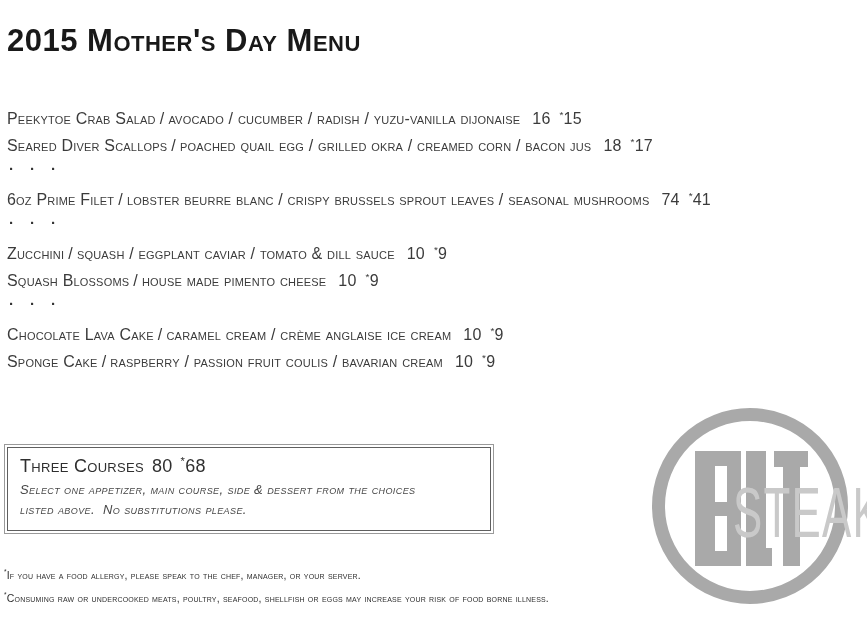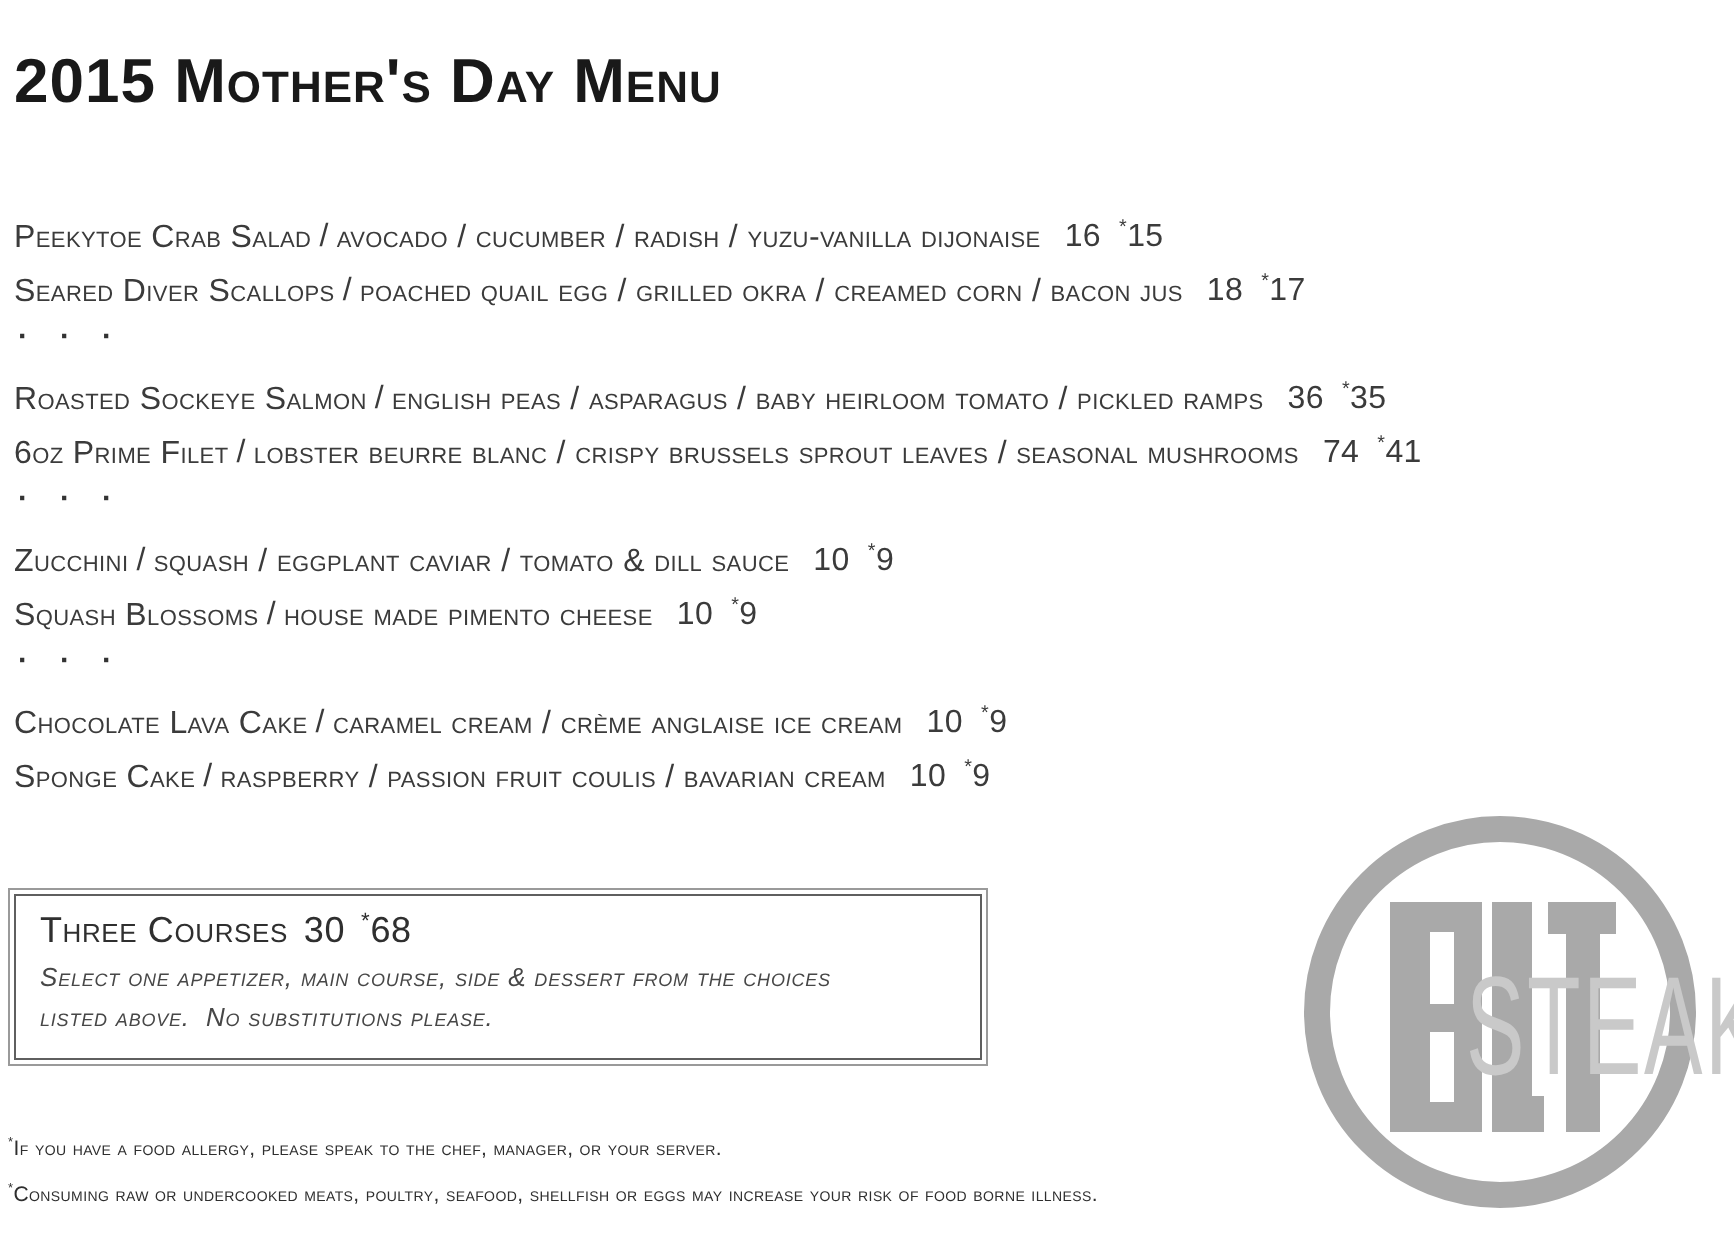--- a/index.html
+++ b/index.html
@@ -66,23 +66,20 @@
 
     <div class="row item">
       <span>Peekytoe Crab Salad</span><span class="sl">/</span><span>avocado / cucumber / radish / yuzu-vanilla dijonaise</span><span class="price">16</span><span class="starprice"><sup>*</sup><span>15</span></span>
     </div>
     <div class="row item">
       <span>Seared Diver Scallops</span><span class="sl">/</span><span>poached quail egg / grilled okra / creamed corn / bacon jus</span><span class="price">18</span><span class="starprice"><sup>*</sup><span>17</span></span>
     </div>
     <div class="row sep">···</div>
 
     <div class="row item">
-      <span>Roasted Sockeye Salmon</span><span class="sl">/</span><span>english peas / asparagus / baby heirloom tomato / pickled ramps</span><span class="price">36</span><span class="starprice"><sup>*</sup><span>35</span></span>
-    </div>
-    <div class="row item">
       <span>6oz Prime Filet</span><span class="sl">/</span><span>lobster beurre blanc / crispy brussels sprout leaves / seasonal mushrooms</span><span class="price">74</span><span class="starprice"><sup>*</sup><span>41</span></span>
     </div>
     <div class="row sep">···</div>
 
     <div class="row item">
       <span>Zucchini</span><span class="sl">/</span><span>squash / eggplant caviar / tomato &amp; dill sauce</span><span class="price">10</span><span class="starprice"><sup>*</sup><span>9</span></span>
     </div>
     <div class="row item">
       <span>Squash Blossoms</span><span class="sl">/</span><span>house made pimento cheese</span><span class="price">10</span><span class="starprice"><sup>*</sup><span>9</span></span>
     </div>
@@ -93,21 +90,21 @@
     </div>
     <div class="row item">
       <span>Sponge Cake</span><span class="sl">/</span><span>raspberry / passion fruit coulis / bavarian cream</span><span class="price">10</span><span class="starprice"><sup>*</sup><span>9</span></span>
     </div>
 
   </div>
 
   <section class="prix-box">
     <div class="prix-inner">
       <div class="prix-title">
-        <span>Three Courses</span><span class="price">30</span><span class="starprice"><sup>*</sup><span>68</span></span>
+        <span>Three Courses</span><span class="price">80</span><span class="starprice"><sup>*</sup><span>68</span></span>
       </div>
       <div class="prix-note-line">Select one appetizer, main course, side &amp; dessert from the choices</div>
       <div class="prix-note-line">listed above.  No substitutions please.</div>
     </div>
   </section>
 
   <footer class="footnotes">
     <div class="footnote"><sup>*</sup><span>If you have a food allergy, please speak to the chef, manager, or your server.</span></div>
     <div class="footnote"><sup>*</sup><span>Consuming raw or undercooked meats, poultry, seafood, shellfish or eggs may increase your risk of food borne illness.</span></div>
   </footer>

